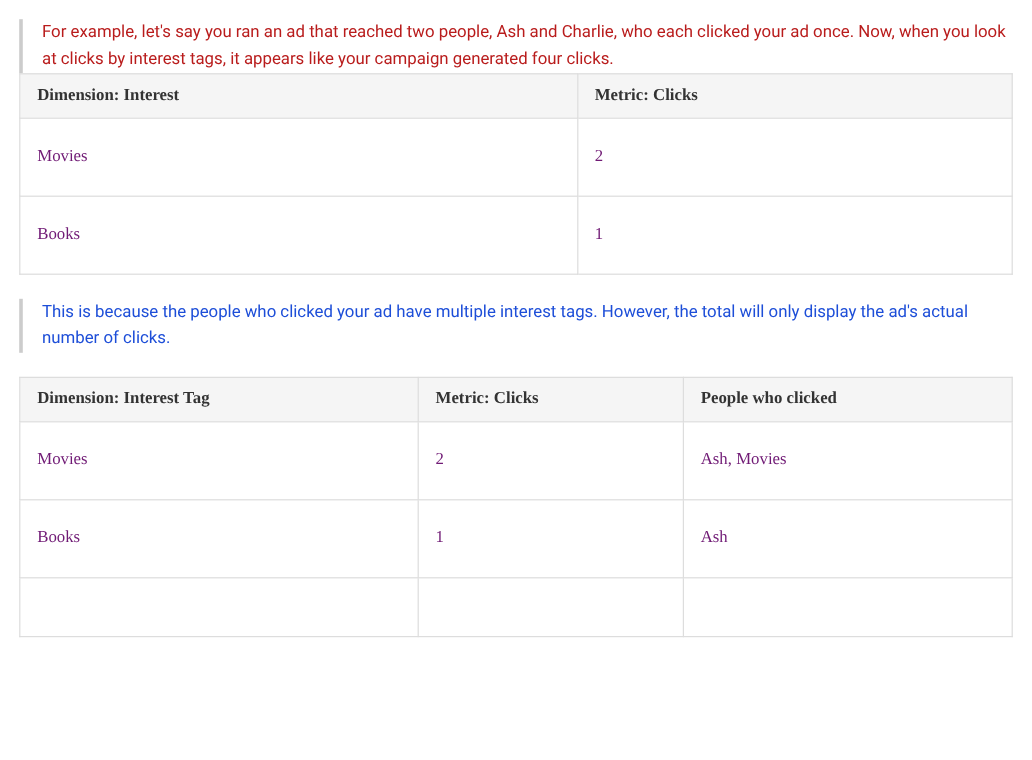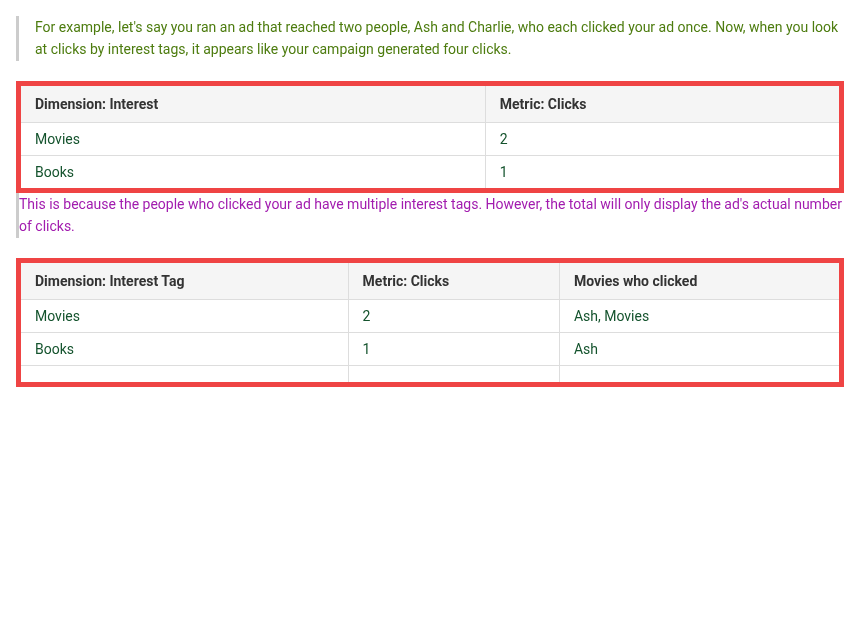--- a/index.html
+++ b/index.html
@@ -13,53 +13,55 @@
       font-size: 14px;
       color: #333;
       background: #fff;
       padding: 16px;
       width: 860px;
     }
 
     .blockquote-section {
       border-left: 3px solid #ccc;
       padding-left: 16px;
-      margin-bottom: 20px;
-      color: #4d7c0f;
+      color: #b91c1c;
       line-height: 1.6;
     }
 
     table {
       width: 100%;
       border-collapse: collapse;
-      border: 5px solid #ef4444;
+      margin-bottom: 20px;
+      border: 1px solid #ef4444;
+      font-family: Liberation Serif, serif;
     }
 
     th {
       background: #f5f5f5;
       font-weight: bold;
       text-align: left;
       padding: 10px 14px;
       border: 1px solid #ddd;
     }
 
     td {
-      padding: 8px 14px;
+      padding: 24px 14px;
       border: 1px solid #ddd;
-      color: #14532d;
+      color: #701a75;
     }
 
     tr:last-child td {
       border-bottom: 1px solid #ddd;
     }
 
     .note-section {
       border-left: 3px solid #ccc;
+      padding-left: 16px;
       margin-bottom: 20px;
-      color: #a21caf;
+      color: #1d4ed8;
       line-height: 1.6;
     }
   </style>
 </head>
 <body>
 
 <div class="blockquote-section">
   <p>For example, let's say you ran an ad that reached two people, Ash and Charlie, who each clicked your ad once. Now, when you look at clicks by interest tags, it appears like your campaign generated four clicks.</p>
 </div>
 
@@ -84,21 +86,21 @@
 
 <div class="note-section">
   <p>This is because the people who clicked your ad have multiple interest tags. However, the total will only display the ad's actual number of clicks.</p>
 </div>
 
 <table>
   <thead>
     <tr>
       <th>Dimension: Interest Tag</th>
       <th>Metric: Clicks</th>
-      <th>Movies who clicked</th>
+      <th>People who clicked</th>
     </tr>
   </thead>
   <tbody id="table2-body">
   <tr>
         <td>Movies</td>
         <td>2</td>
         <td>Ash, Movies</td>
       </tr>
       <tr>
         <td>Books</td>

